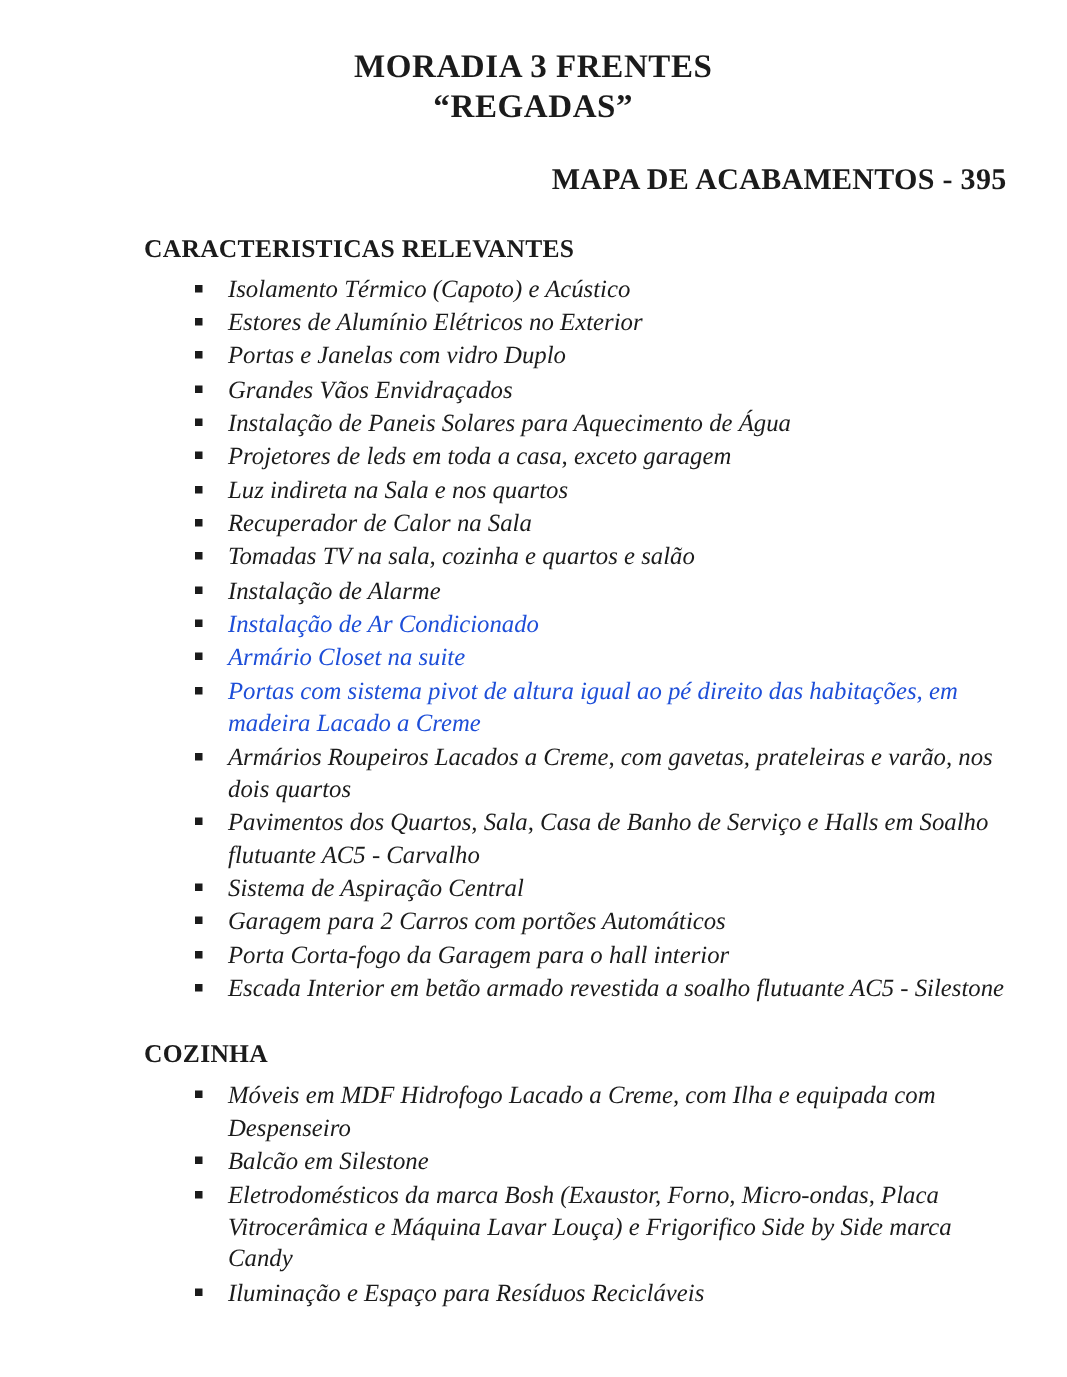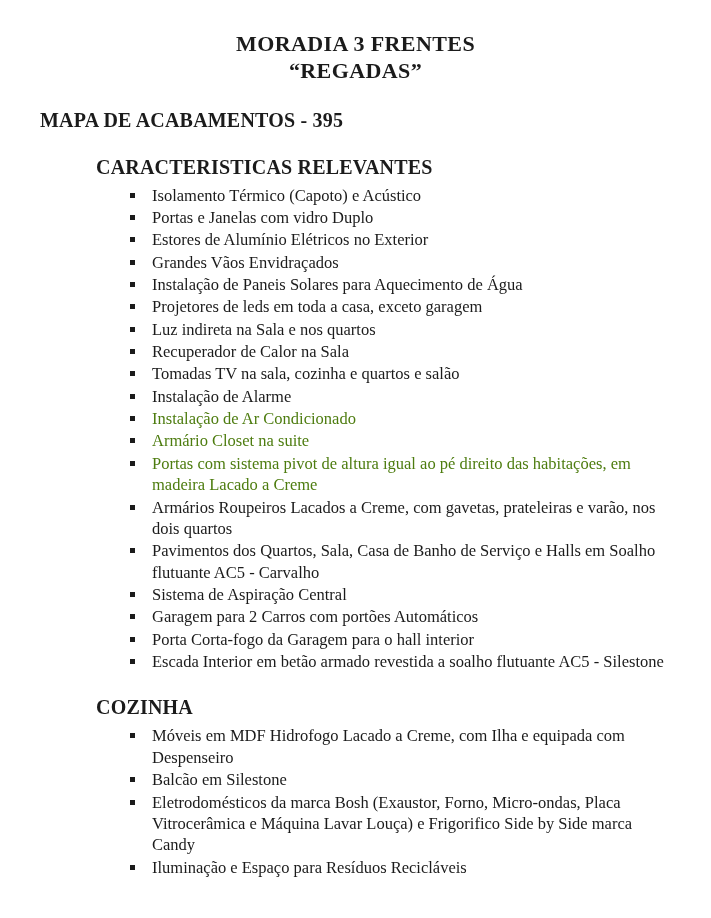--- a/index.html
+++ b/index.html
@@ -25,77 +25,78 @@
     text-align: center;
     margin-top: 8px;
   }
   .title-line {
     font-weight: bold;
     font-size: 22px;
     letter-spacing: 0.4px;
     line-height: 1.24;
   }
   .subtitle {
-    text-align: left;
+    text-align: right;
     font-weight: bold;
     font-size: 20px;
     margin-top: 24px;
     letter-spacing: 0.2px;
   }
   .section-heading {
     font-weight: bold;
-    font-size: 20px;
+    font-size: 17px;
     margin-top: 24px;
     margin-bottom: 6px;
     padding-left: 56px;
     letter-spacing: 0.2px;
   }
   ul.bullets {
     list-style: none;
     margin: 0;
     padding: 0 0 0 86px;
   }
   ul.bullets li {
     position: relative;
     font-size: 16.5px;
     line-height: 1.295;
     padding-left: 26px;
     margin-bottom: 1px;
     text-align: left;
+    font-style: italic;
   }
   ul.bullets li::before {
     content: "";
     position: absolute;
     left: 4px;
     top: 8px;
     width: 5px;
     height: 5px;
     background: #1b1b1b;
   }
   li.faded {
-    color: #4d7c0f;
+    color: #1d4ed8;
   }
 </style>
 </head>
 <body>
 
 <div class="page">
 
   <div class="title-block">
     <div class="title-line">MORADIA 3 FRENTES</div>
     <div class="title-line">“REGADAS”</div>
   </div>
 
   <div class="subtitle">MAPA DE ACABAMENTOS - 395</div>
 
   <div class="section-heading">CARACTERISTICAS RELEVANTES</div>
   <ul class="bullets">
     <li>Isolamento Térmico (Capoto) e Acústico</li>
+    <li>Estores de Alumínio Elétricos no Exterior</li>
     <li>Portas e Janelas com vidro Duplo</li>
-    <li>Estores de Alumínio Elétricos no Exterior</li>
     <li>Grandes Vãos Envidraçados</li>
     <li>Instalação de Paneis Solares para Aquecimento de Água</li>
     <li>Projetores de leds em toda a casa, exceto garagem</li>
     <li>Luz indireta na Sala e nos quartos</li>
     <li>Recuperador de Calor na Sala</li>
     <li>Tomadas TV na sala, cozinha e quartos e salão</li>
     <li>Instalação de Alarme</li>
     <li class="faded">Instalação de Ar Condicionado</li>
     <li class="faded">Armário Closet na suite</li>
     <li class="faded">Portas com sistema pivot de altura igual ao pé direito das habitações, em madeira Lacado a Creme</li>

